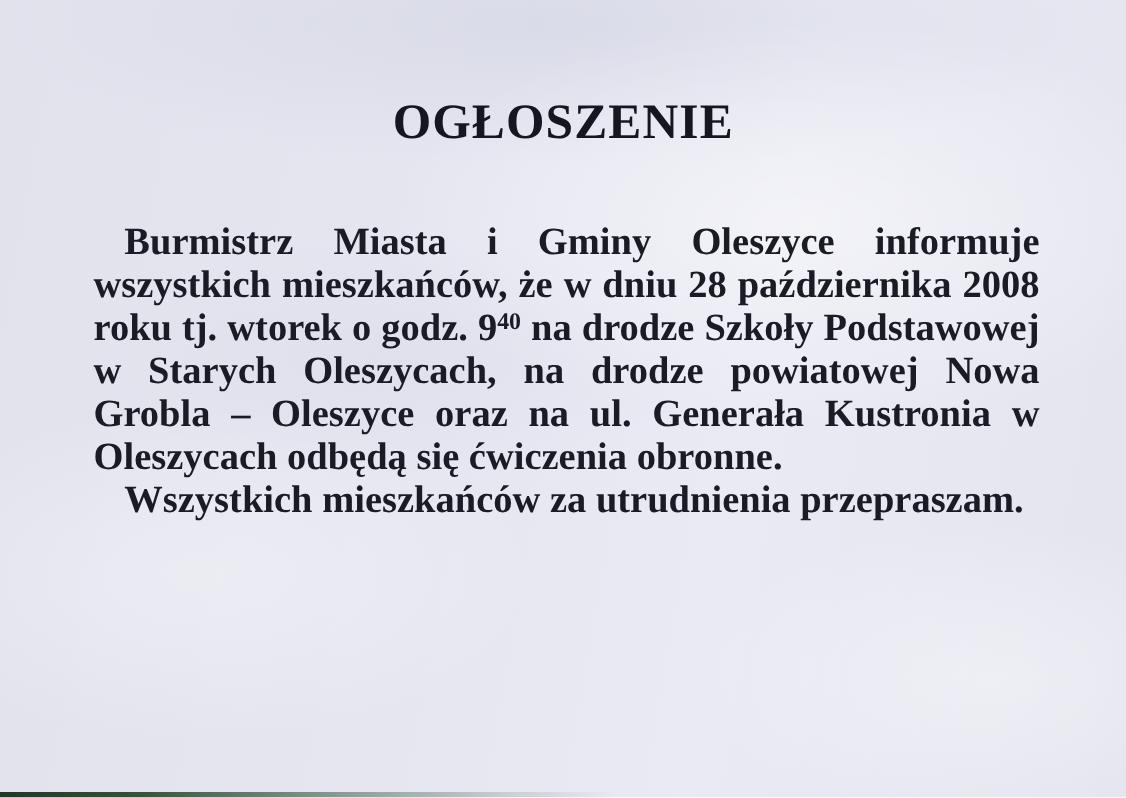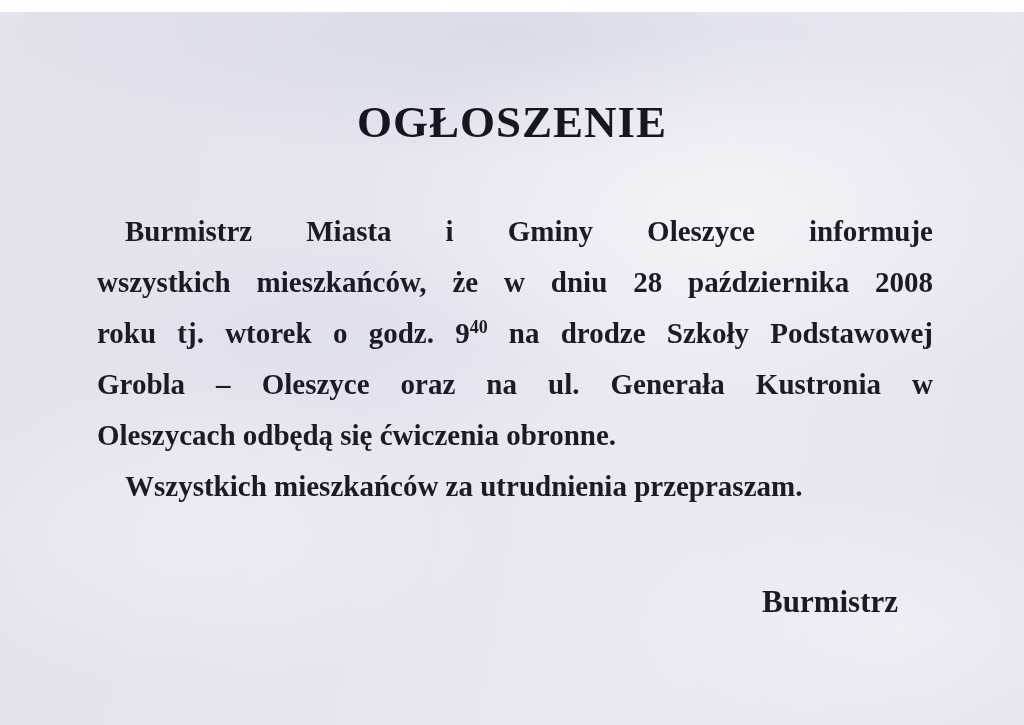--- a/index.html
+++ b/index.html
@@ -20,34 +20,34 @@
     background:
       radial-gradient(ellipse 620px 300px at 72% 28%, rgba(255,255,255,0.45), transparent 62%),
       radial-gradient(ellipse 520px 260px at 18% 72%, rgba(255,255,255,0.30), transparent 60%),
       radial-gradient(ellipse 700px 180px at 50% 3%, rgba(186,189,210,0.28), transparent 72%),
       radial-gradient(ellipse 420px 220px at 88% 85%, rgba(255,255,255,0.35), transparent 65%),
       radial-gradient(ellipse 380px 160px at 35% 45%, rgba(198,200,218,0.18), transparent 70%),
       linear-gradient(100deg, #e1e2ec 0%, #e5e6f0 40%, #e9eaf3 65%, #e3e4ee 100%);
     color: #1b1b26;
   }
   .title {
-    margin: 12px;
+    margin: 0;
     padding-top: 84px;
     text-align: center;
     font-size: 45px;
     font-weight: bold;
     letter-spacing: 1px;
     color: #161620;
   }
   .notice-body {
     margin: 64px 79px 0 85px;
   }
   .line {
-    margin: 12px;
-    font-size: 29px;
+    margin: 0;
+    font-size: 35px;
     font-weight: bold;
     line-height: 39px;
     white-space: normal;
     color: #1b1b26;
   }
   .just {
     text-align: justify;
     text-align-last: justify;
   }
   .left {
@@ -88,22 +88,22 @@
 <body>
 
 <div class="scan">
 
   <h1 class="title">OGŁOSZENIE</h1>
 
   <div class="notice-body">
     <p class="line just indent">Burmistrz Miasta i Gminy Oleszyce informuje</p>
     <p class="line just">wszystkich mieszkańców, że w dniu 28 października 2008</p>
     <p class="line just"><span>roku tj. wtorek o godz. 9</span><sup>40</sup><span> na drodze Szkoły Podstawowej</span></p>
+    <p class="line just">w Starych Oleszycach, na drodze powiatowej Nowa</p>
     <p class="line just">Grobla – Oleszyce oraz na ul. Generała Kustronia w</p>
     <p class="line left">Oleszycach odbędą się ćwiczenia obronne.</p>
     <p class="line left indent">Wszystkich mieszkańców za utrudnienia przepraszam.</p>
   </div>
 
-  <div class="signature">Burmistrz</div>
 
   <div class="scan-edge-bottom"></div>
 
 </div>
 
 </body></html>

